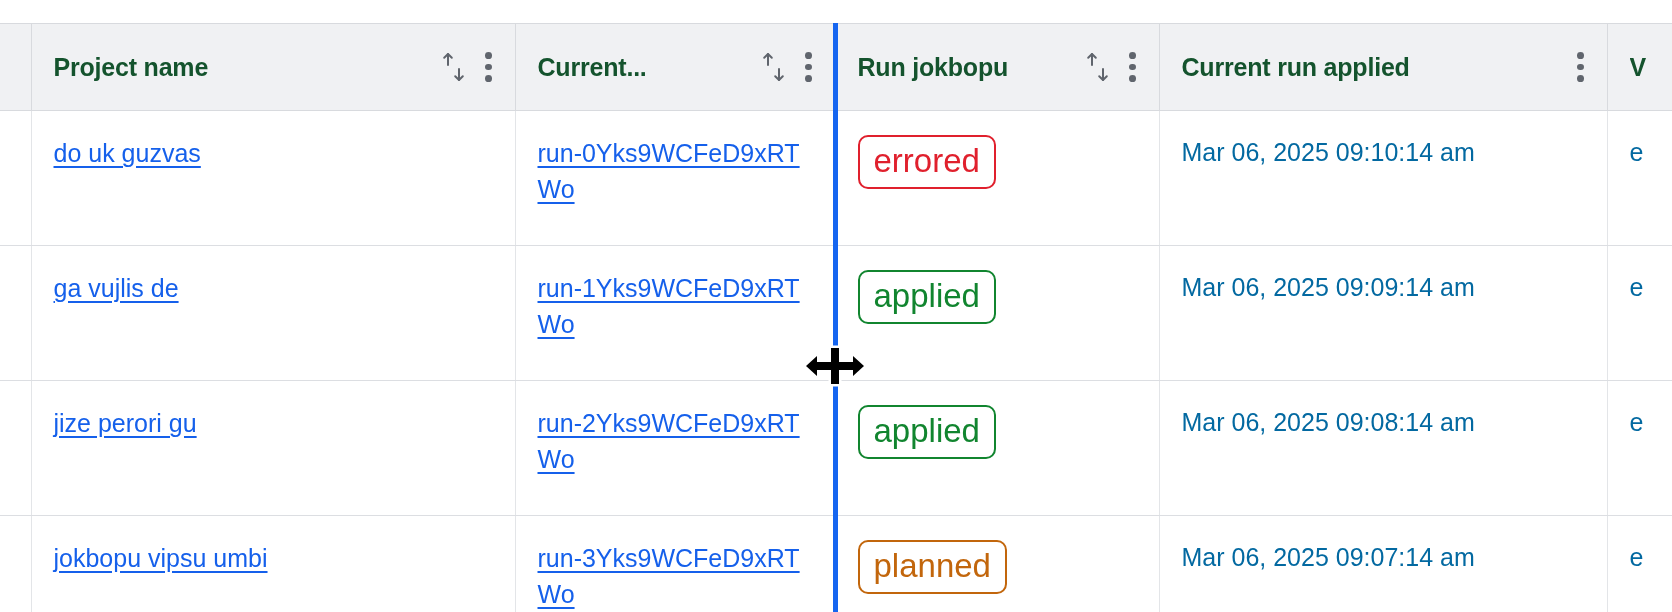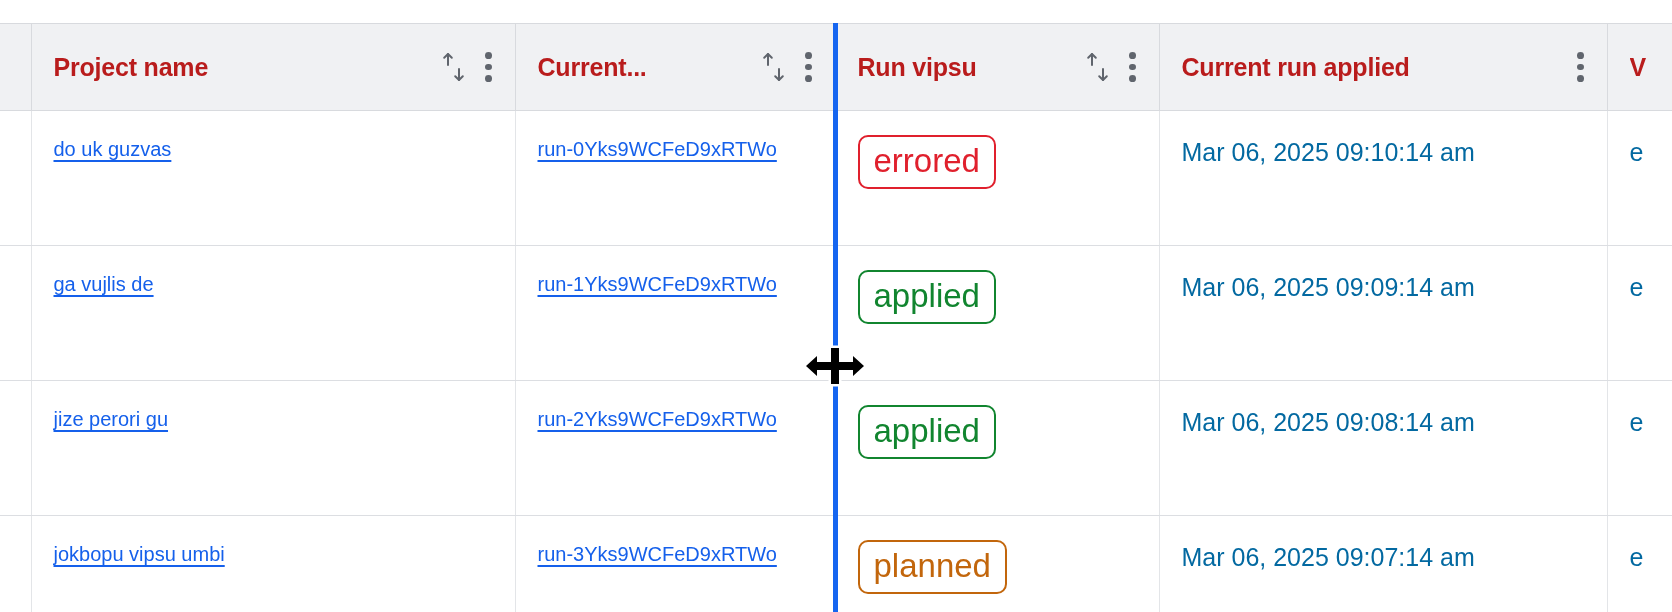--- a/index.html
+++ b/index.html
@@ -55,21 +55,21 @@
   .th-inner {
     display: flex;
     align-items: center;
     justify-content: space-between;
     width: 100%;
     gap: 10px;
   }
   .th-label {
     font-size: 25px;
     font-weight: bold;
-    color: #b91c1c;
+    color: #14532d;
     letter-spacing: -0.2px;
     white-space: nowrap;
     overflow: hidden;
     text-overflow: ellipsis;
     flex: 1 1 auto;
     text-align: left;
   }
   .th-actions {
     display: flex;
     align-items: center;
@@ -111,21 +111,21 @@
     padding: 24px 22px 0 22px;
     box-sizing: border-box;
     vertical-align: top;
     background: #ffffff;
   }
 
   .cell-link {
     color: #1560eb;
     text-decoration: underline;
     text-underline-offset: 4px;
-    font-size: 20px;
+    font-size: 25px;
     line-height: 1.45;
     cursor: pointer;
     display: inline;
     word-break: break-all;
   }
   .cell-text {
     font-size: 25px;
     color: #0369a1;
     line-height: 1.4;
     white-space: nowrap;
@@ -229,21 +229,21 @@
                 <i></i>
                   <i></i>
                   <i></i>
               </span>
             </span>
           </div>
         </th>
 
         <th>
           <div class="th-inner">
-            <span class="th-label">Run vipsu</span>
+            <span class="th-label">Run jokbopu</span>
             <span class="th-actions">
               <span class="sort-icon">
                 <svg viewBox="0 0 26 30" width="26" height="30" aria-hidden="true">
                   <g stroke="#60656d" stroke-width="2" fill="none" stroke-linecap="round" stroke-linejoin="round">
                     <path d="M7 13 L7 2"></path>
                       <path d="M3.2 5.8 L7 2 L10.8 5.8"></path>
                     <path d="M18 17 L18 28"></path>
                       <path d="M14.2 24.2 L18 28 L21.8 24.2"></path>
                   </g>
                 </svg>

